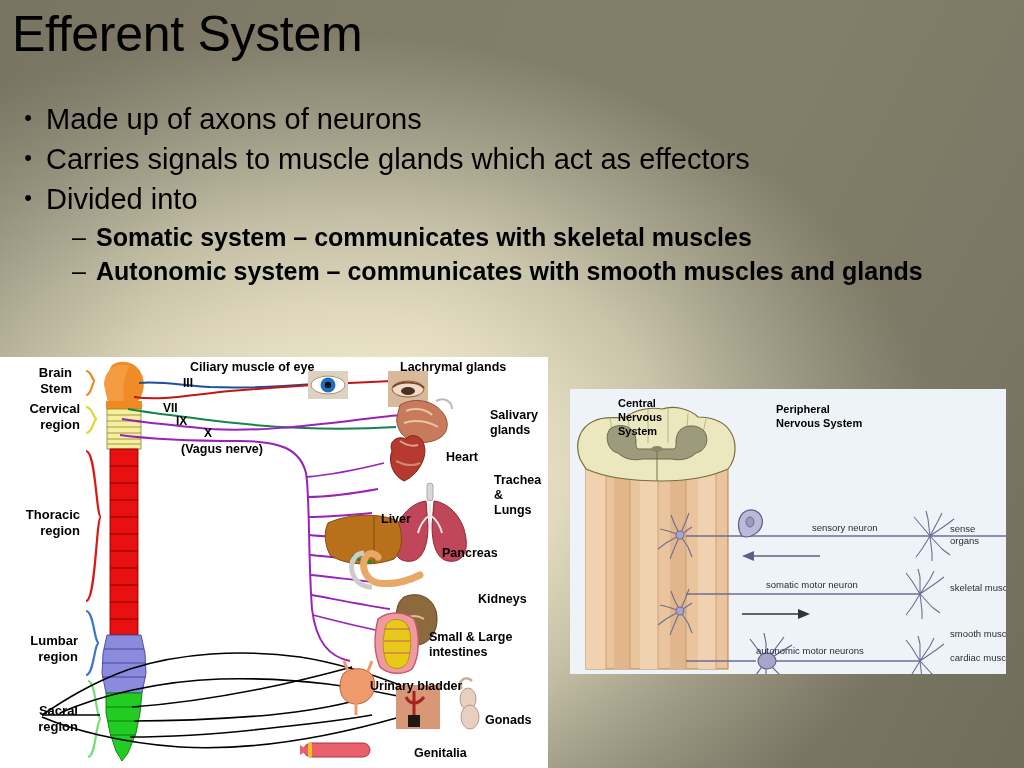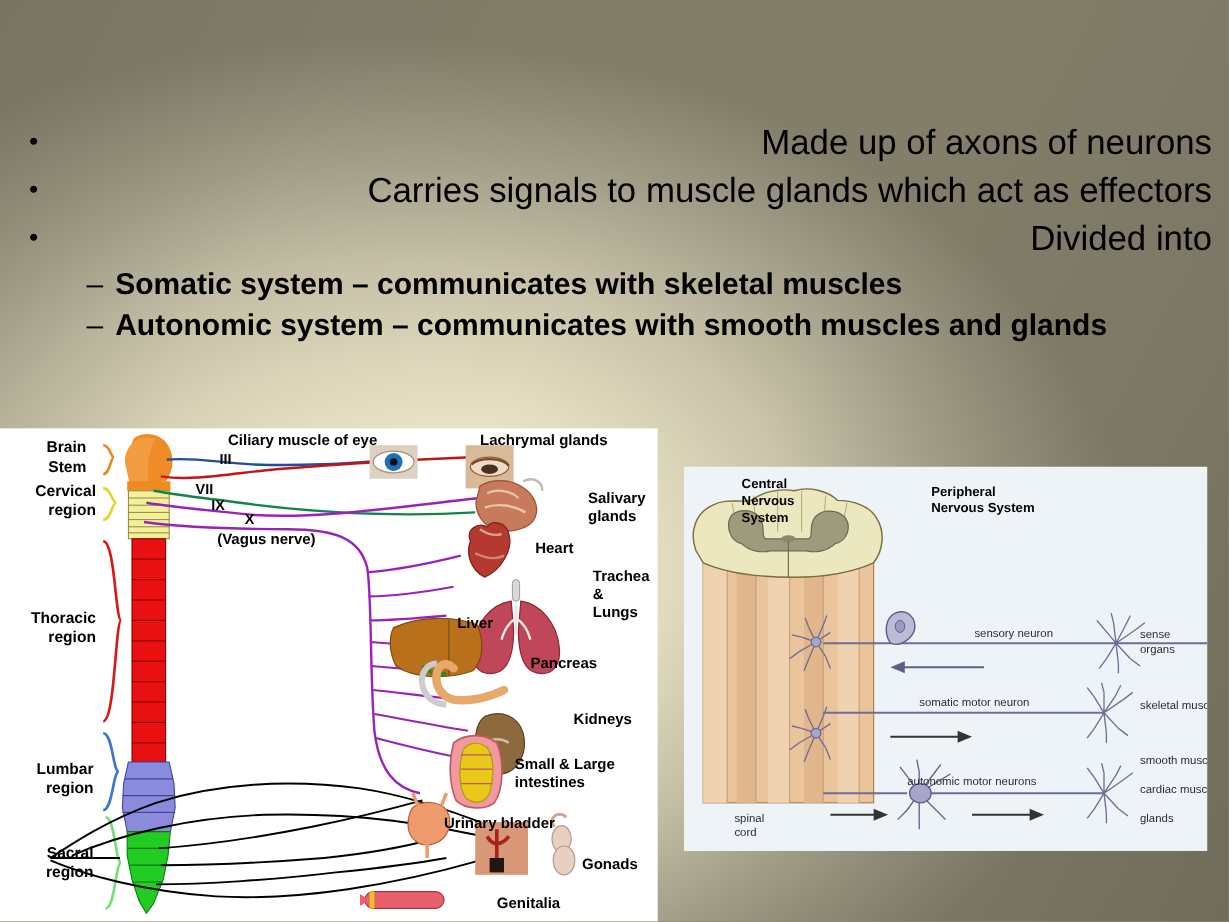--- a/index.html
+++ b/index.html
@@ -67,21 +67,21 @@
     color: #000;
     margin-bottom: 1px;
   }
   .b1 .mark {
     width: 36px;
     flex: 0 0 36px;
     text-align: center;
     font-size: 22px;
     line-height: 1.62;
   }
-  .b1 .txt { flex: 1 1 auto; text-align: right; }
+  .b1 .txt { flex: 1 1 auto; }
 
   .b2 {
     display: flex;
     align-items: flex-start;
     font-size: 25px;
     line-height: 1.36;
     color: #000;
     margin-left: 52px;
     margin-bottom: 0px;
   }
@@ -98,21 +98,21 @@
     overflow: hidden;
     z-index: 5;
   }
   #pic-left {
     left: 0; top: 357px;
     width: 548px; height: 411px;
     background: #ffffff;
   }
   #pic-right {
     left: 570px; top: 389px;
-    width: 436px; height: 320px;
+    width: 436px; height: 285px;
     background: #f2f6fa;
   }
   #pic-right::before {
     content: "";
     position: absolute; inset: 0;
     background: linear-gradient(140deg,#eef4fa 0%,#f7fafc 45%,#eceff4 100%);
   }
   .pic svg { position: relative; display: block; }
 
   .lbl {
@@ -124,20 +124,21 @@
     font-family: "Liberation Sans", sans-serif;
     fill: #2a2a38;
     font-weight: normal;
   }
 </style>
 </head>
 <body>
 
 <div id="slide">
 
+  <div class="title">Efferent System</div>
 
   <div class="bullets">
 
     <div class="b1">
       <span class="mark">•</span>
       <span class="txt">Made up of axons of neurons</span>
     </div>
 
     <div class="b1">
       <span class="mark">•</span>

